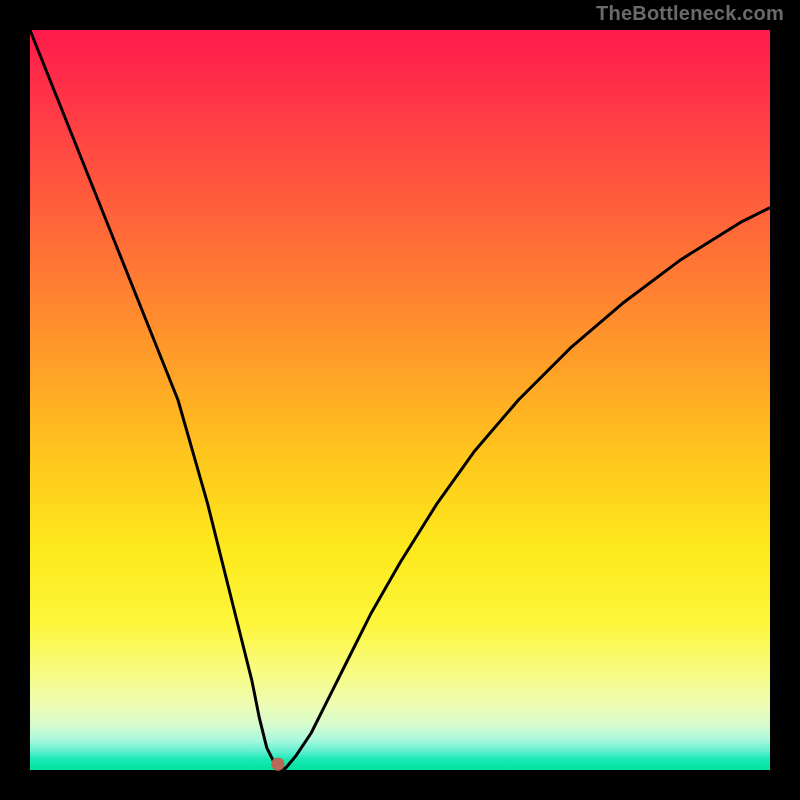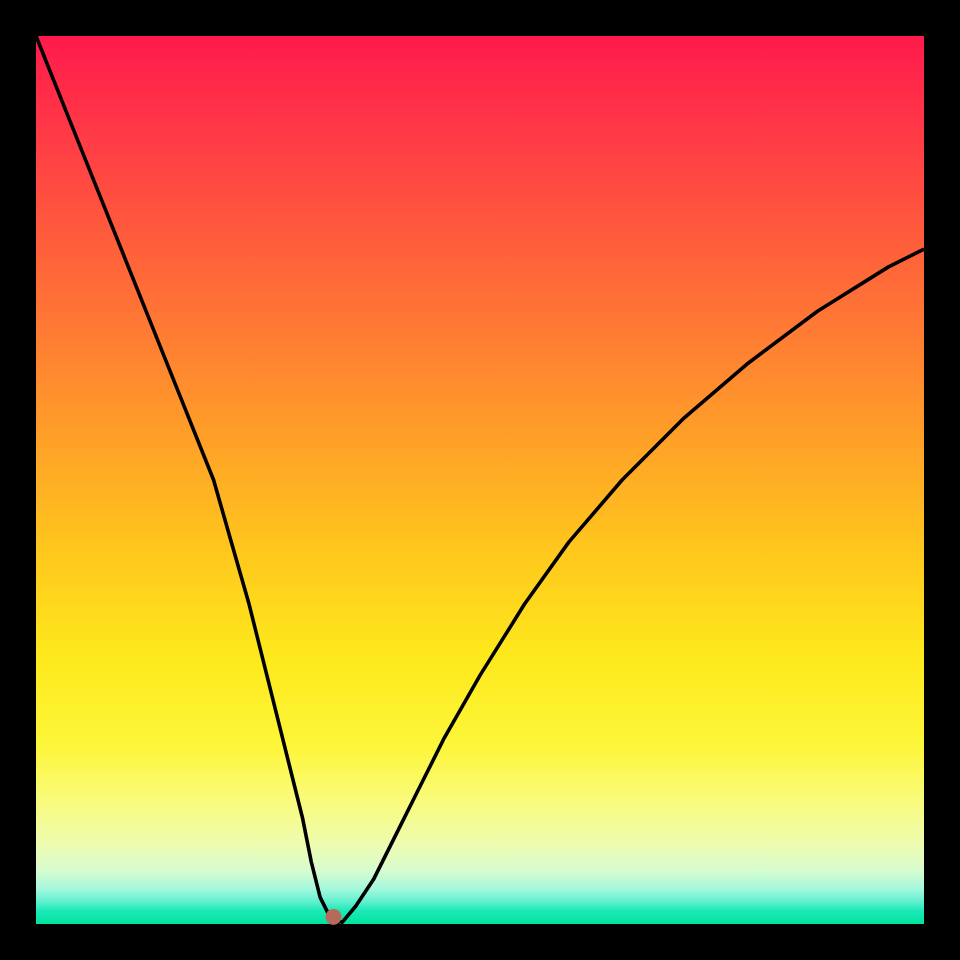--- a/index.html
+++ b/index.html
@@ -58,19 +58,20 @@
     top: 0;
     width: 740px;
     height: 740px;
     overflow: visible;
   }
 </style>
 </head>
 <body>
 
 <div class="outer">
+  <div class="watermark">TheBottleneck.com</div>
   <div class="plot">
     <svg id="plot-svg" viewBox="0 0 740 740">
         <path d="M0.0 0.0 L29.6 74.0 L59.2 148.0 L88.8 222.0 L118.4 296.0 L148.0 370.0 L162.8 421.8 L177.6 473.6 L192.4 532.8 L207.2 592.0 L222.0 651.2 L229.4 688.2 L236.8 717.8 L244.2 732.6 L251.6 740.0 L247.9 736.3 L255.3 738.5 L266.4 725.2 L281.2 703.0 L296.0 673.4 L318.2 629.0 L340.4 584.6 L370.0 532.8 L407.0 473.6 L444.0 421.8 L488.4 370.0 L540.2 318.2 L592.0 273.8 L651.2 229.4 L710.4 192.4 L740.0 177.6" fill="none" stroke="#000" stroke-width="3" stroke-linejoin="round"></path>
         <circle cx="247.9" cy="734.1" r="6.7" fill="#b86a5a"></circle>
       </svg>
   </div>
 </div>
 
 </body></html>

